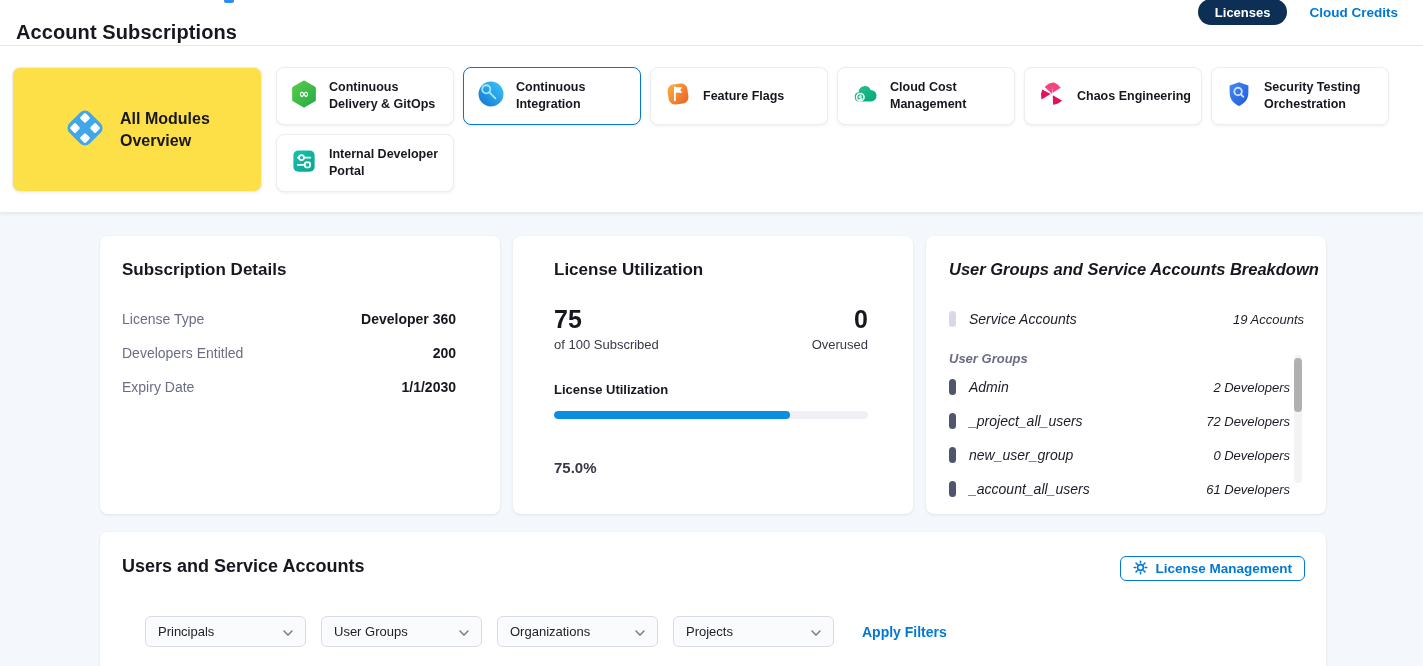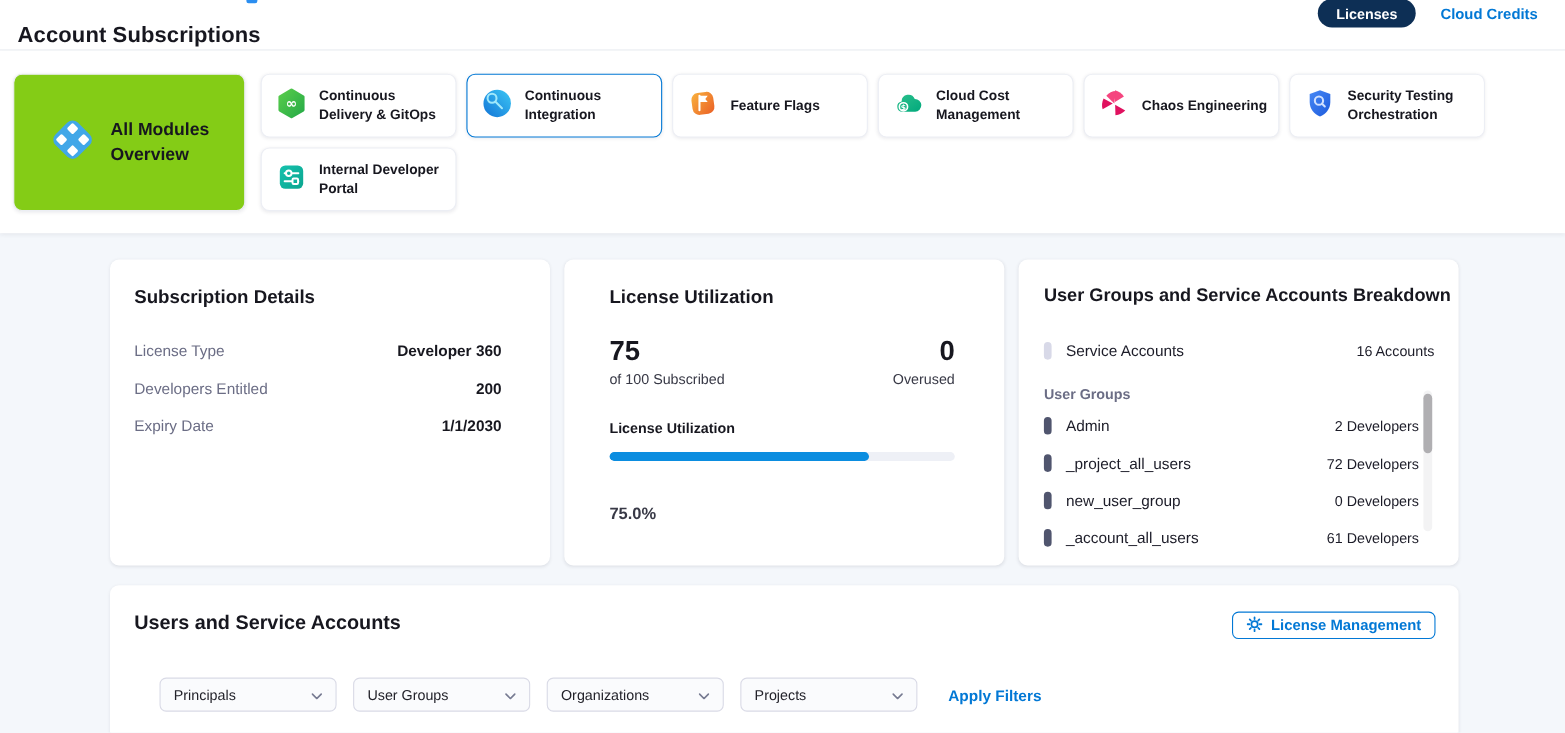--- a/index.html
+++ b/index.html
@@ -9,21 +9,21 @@
   
   .topbar { position:relative; height:46px; background:#fff; border-bottom:1px solid #e6e9ef; }
   .top-fragment { position:absolute; left:224px; top:0; width:10px; height:3px; background:#2b8ef0; border-radius:0 0 2px 2px; }
   .page-title { position:absolute; left:16px; top:21px; font-size:20px; font-weight:700; letter-spacing:.1px; color:#17171f; }
   .topbar-right { position:absolute; right:25px; top:-1px; display:flex; align-items:center; gap:22px; }
   .pill-btn { background:#0d2f55; color:#fff; border:none; border-radius:14px; height:26px; padding:0 17px; font-size:13px; font-weight:600; font-family:Liberation Sans, sans-serif; cursor:pointer; }
   .link-btn { color:#0278d5; font-size:13.5px; font-weight:600; text-decoration:none; cursor:pointer; }
 
   
   .module-strip { background:#fff; padding:21px 12px 20px 12px; display:flex; gap:14px; box-shadow:0 2px 4px rgba(40,41,61,.08); position:relative; }
-  .overview-card { width:211px; height:125px; background:#84cc16; border:1px solid #eceef4; border-radius:8px; box-shadow:0 1px 3px rgba(40,41,61,.08); display:flex; align-items:center; justify-content:center; gap:12px; cursor:pointer; flex:none; }
+  .overview-card { width:250px; height:125px; background:#fde047; border:1px solid #eceef4; border-radius:8px; box-shadow:0 1px 3px rgba(40,41,61,.08); display:flex; align-items:center; justify-content:center; gap:12px; cursor:pointer; flex:none; }
   .overview-label { font-size:16px; font-weight:700; line-height:1.35; width:92px; color:#17171f; }
   .module-cards { display:flex; flex-wrap:wrap; gap:9px; width:1130px; align-content:flex-start; }
   .module-card { width:178px; height:58px; background:#fff; border:1px solid #eceef4; border-radius:8px; box-shadow:0 1px 3px rgba(40,41,61,.08); display:flex; align-items:center; gap:10px; padding:0 10px 0 12px; cursor:pointer; }
   .module-card.selected { border:1.5px solid #0278d5; }
   .module-label { font-size:12.5px; font-weight:600; line-height:1.35; color:#17171f; }
   .module-card svg, .overview-card svg { flex:none; }
 
   
   .content { padding:24px 0 0 100px; }
   .summary-row { display:flex; gap:13px; }
@@ -44,21 +44,21 @@
   .lu-numbers { display:flex; justify-content:space-between; margin-bottom:30px; }
   .big-num { font-size:25px; font-weight:700; color:#17171f; line-height:1.1; }
   .num-caption { font-size:13px; color:#383946; margin-top:3px; }
   .lu-col-right { text-align:right; }
   .bar-label { font-size:13px; font-weight:700; color:#17171f; margin-bottom:14px; }
   .progress-track { height:8px; background:#eef0f6; border-radius:4px; overflow:hidden; }
   .progress-fill { height:100%; background:#0b8de0; border-radius:4px; }
   .percent-label { font-size:15px; font-weight:700; color:#383946; margin-top:40px; }
 
   
-  .bk { padding:24px 22px 0 23px; }
+  .bk { padding:24px 22px 0 23px;font-style:italic; }
   .bk .card-title { font-size:16.5px; white-space:nowrap; margin-bottom:24px; }
   .bk-row { display:flex; align-items:center; padding:8px 0; }
   .marker { width:7px; height:16px; border-radius:3.5px; margin-right:13px; flex:none; }
   .marker.light { background:#d8d9e8; }
   .marker.dark { background:#50556e; }
   .bk-name { font-size:14px; color:#1c1c28; }
   .bk-value { margin-left:auto; font-size:13px; color:#1c1c28; }
   .bk-subhead { font-size:13px; font-weight:700; color:#6b6d85; margin:16px 0 4px 0; }
   .bk-list { padding-right:14px; }
   .bk-list .bk-row { padding:9px 0; }
@@ -259,21 +259,21 @@
         <div class="progress-fill" style="width: 75%;"></div>
       </div>
       <div class="percent-label">75.0%</div>
     </div>
 
     <div class="card sum-card bk">
       <div class="card-title">User Groups and Service Accounts Breakdown</div>
       <div class="bk-row">
         <span class="marker light"></span>
         <span class="bk-name">Service Accounts</span>
-        <span class="bk-value">16 Accounts</span>
+        <span class="bk-value">19 Accounts</span>
       </div>
       <div class="bk-subhead">User Groups</div>
       <div class="bk-list">
         <div class="bk-row">
           <span class="marker dark"></span>
           <span class="bk-name">Admin</span>
           <span class="bk-value">2 Developers</span>
         </div>
         <div class="bk-row">
           <span class="marker dark"></span>

